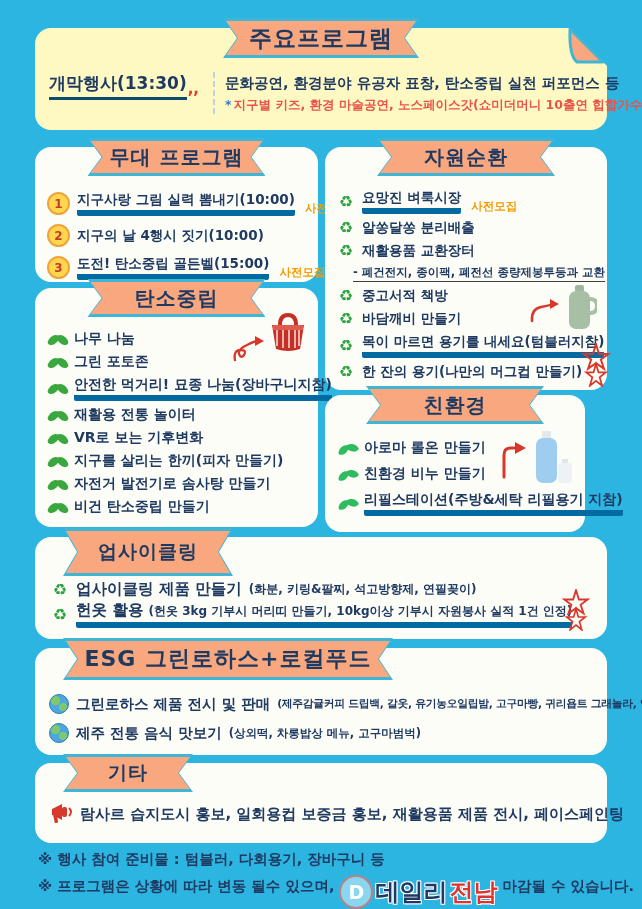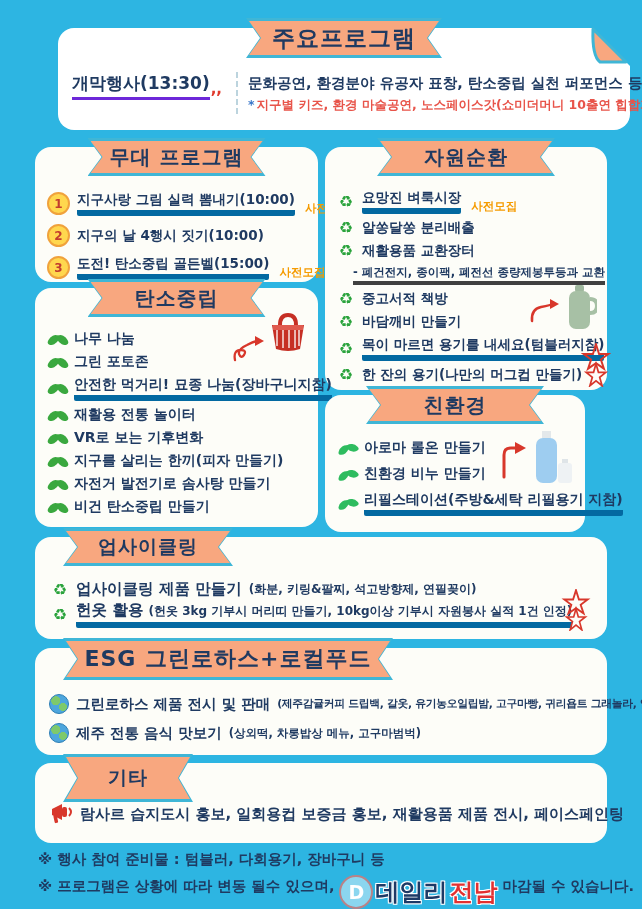--- a/index.html
+++ b/index.html
@@ -1,35 +1,35 @@
 <!DOCTYPE html>
 <html><head>
 <meta charset="utf-8">
 <style>
   html,body{margin:0;padding:0;}
   body{width:642px;height:909px;font-family:"DejaVu Sans","Liberation Sans",sans-serif;}
   #poster{position:relative;width:642px;height:909px;background:#2db5e2;overflow:hidden;}
 
   .box{position:absolute;background:#fdfdf8;border-radius:16px;}
-  .box.cream{background:#ffffff;margin-left:23px;}
+  .box.cream{background:#fef9c3;}
 
   
   .ribbon{position:absolute;z-index:4;}
   .rb-b{position:absolute;inset:0;background:#3fb6d6;
         clip-path:polygon(0 0,100% 0,calc(100% - 14px) 50%,100% 100%,0 100%,14px 50%);}
   .rb-f{position:absolute;inset:3px;background:#f8a77f;
         clip-path:polygon(0 0,100% 0,calc(100% - 12px) 50%,100% 100%,0 100%,12px 50%);
         display:flex;align-items:center;justify-content:center;
         color:#1f3a61;font-weight:800;letter-spacing:1px;white-space:nowrap;}
 
   .list{position:absolute;display:flex;flex-direction:column;}
   .row{display:flex;align-items:center;gap:7px;white-space:nowrap;}
   .t{color:#1f3a61;font-weight:700;}
   .ul{border-bottom:6px solid #0369a1;padding-bottom:1px;border-radius:2px;}
-  .ul2{border-bottom:4px solid #404040;padding-bottom:1px;}
+  .ul2{border-bottom:1px solid #404040;padding-bottom:1px;}
   .badge{color:#f59b00;font-weight:800;font-size:11.5px;align-self:flex-end;margin-left:3px;}
   .paren{font-weight:700;color:#1f3a61;}
 
   .num{flex:0 0 auto;width:19px;height:19px;border-radius:50%;background:#ffd74e;border:2px solid #f0a23c;
        color:#c23b2d;font-weight:800;font-size:12px;display:flex;align-items:center;justify-content:center;}
 
   
   .ic-sprout{flex:0 0 auto;position:relative;width:18px;height:15px;display:inline-block;}
   .ic-sprout::before,.ic-sprout::after{content:"";position:absolute;top:2px;width:9px;height:12px;background:#3aa83f;}
   .ic-sprout::before{left:0;border-radius:100% 0 100% 40%;transform:rotate(28deg);}
@@ -38,21 +38,21 @@
   .ic-recycle{flex:0 0 auto;width:18px;display:inline-block;text-align:center;}
   .ic-recycle::before{content:"♻";color:#2aa33c;font-size:16px;font-weight:bold;line-height:1;}
   .ic-earth{flex:0 0 auto;width:18px;height:18px;border-radius:50%;border:1px solid #2e7fb5;
     background:radial-gradient(circle at 32% 32%,#7ec96b 0 26%,rgba(0,0,0,0) 27%),
                radial-gradient(circle at 72% 66%,#7ec96b 0 22%,rgba(0,0,0,0) 23%),#4da6dd;}
 
   .deco{position:absolute;z-index:5;}
 
   
   .open-row{position:absolute;left:14px;top:44px;right:10px;display:flex;align-items:flex-start;}
-  .open-label{color:#1f3a61;font-weight:800;font-size:17px;white-space:nowrap;border-bottom:3px solid #6d28d9;padding-bottom:2px;}
+  .open-label{color:#1f3a61;font-weight:800;font-size:17px;white-space:nowrap;border-bottom:3px solid #0c4a6e;padding-bottom:2px;}
   .ticks{color:#e03a2c;font-weight:900;font-size:15px;margin:8px 4px 0 1px;}
   .vdiv{border-left:2px dashed #bcd4de;align-self:stretch;margin:0 10px;}
   .open-right{display:flex;flex-direction:column;gap:4px;padding-top:2px;}
   .open-desc{color:#1f3a61;font-weight:800;font-size:14.5px;white-space:nowrap;}
   .open-note{font-size:12.5px;font-weight:800;color:#e8544a;white-space:nowrap;}
   .open-note .mark{color:#3a77c9;margin-right:2px;}
 
   
   .fold{position:absolute;top:-2px;right:-2px;z-index:6;}
 
@@ -244,21 +244,21 @@
       <rect x="29" y="28" width="6" height="6" fill="#dfe5e8"></rect>
       <rect x="25" y="32" width="14" height="20" rx="3" fill="#eef2f4"></rect>
     </svg>
     <svg class="deco" style="right:56px;top:44px;" width="30" height="40" viewBox="0 0 30 40">
       <path d="M5 38 V16 Q5 9 12 9 H18" fill="none" stroke="#d8372b" stroke-width="3" stroke-linecap="round"></path>
       <path d="M16 3 L27 9 L16 15 Z" fill="#d8372b"></path>
     </svg>
   </section>
 
   <section class="box" style="left:35px;top:537px;width:572px;height:102px;">
-    <div class="ribbon" style="left:28px;top:-9px;width:170px;height:38px;">
+    <div class="ribbon" style="left:28px;top:-9px;width:170px;height:48px;">
       <div class="rb-b"></div>
       <div class="rb-f" style="font-size:19px;">업사이클링</div>
     </div>
     <div class="list" style="left:16px;top:42px;">
       <div class="row">
         <span class="ic-recycle"></span>
         <span class="t" style="font-size:15.5px;">업사이클링 제품 만들기</span>
         <span class="paren" style="font-size:12px;">(화분, 키링&amp;팔찌, 석고방향제, 연필꽂이)</span>
       </div>
       <div class="row">
@@ -288,21 +288,21 @@
       </div>
       <div class="row">
         <span class="ic-earth"></span>
         <span class="t" style="font-size:14.5px;">제주 전통 음식 맛보기</span>
         <span class="paren" style="font-size:11.5px;">(상외떡, 차롱밥상 메뉴, 고구마범벅)</span>
       </div>
     </div>
   </section>
 
   <section class="box" style="left:35px;top:763px;width:572px;height:80px;">
-    <div class="ribbon" style="left:28px;top:-9px;width:130px;height:48px;">
+    <div class="ribbon" style="left:28px;top:-9px;width:130px;height:38px;">
       <div class="rb-b"></div>
       <div class="rb-f" style="font-size:19px;">기타</div>
     </div>
     <div class="list" style="left:14px;top:40px;">
       <div class="row">
         <svg width="24" height="22" viewBox="0 0 24 22">
           <path d="M13 1 L3 6 V12 L13 17 Z" fill="#d8372b"></path>
           <rect x="13" y="4" width="5" height="10" rx="2" fill="#d8372b"></rect>
           <path d="M20 5 Q24 9 20 13" stroke="#d8372b" fill="none" stroke-width="2"></path>
           <rect x="5" y="12" width="3.5" height="8" rx="1" fill="#d8372b" transform="rotate(-12 7 16)"></rect>

